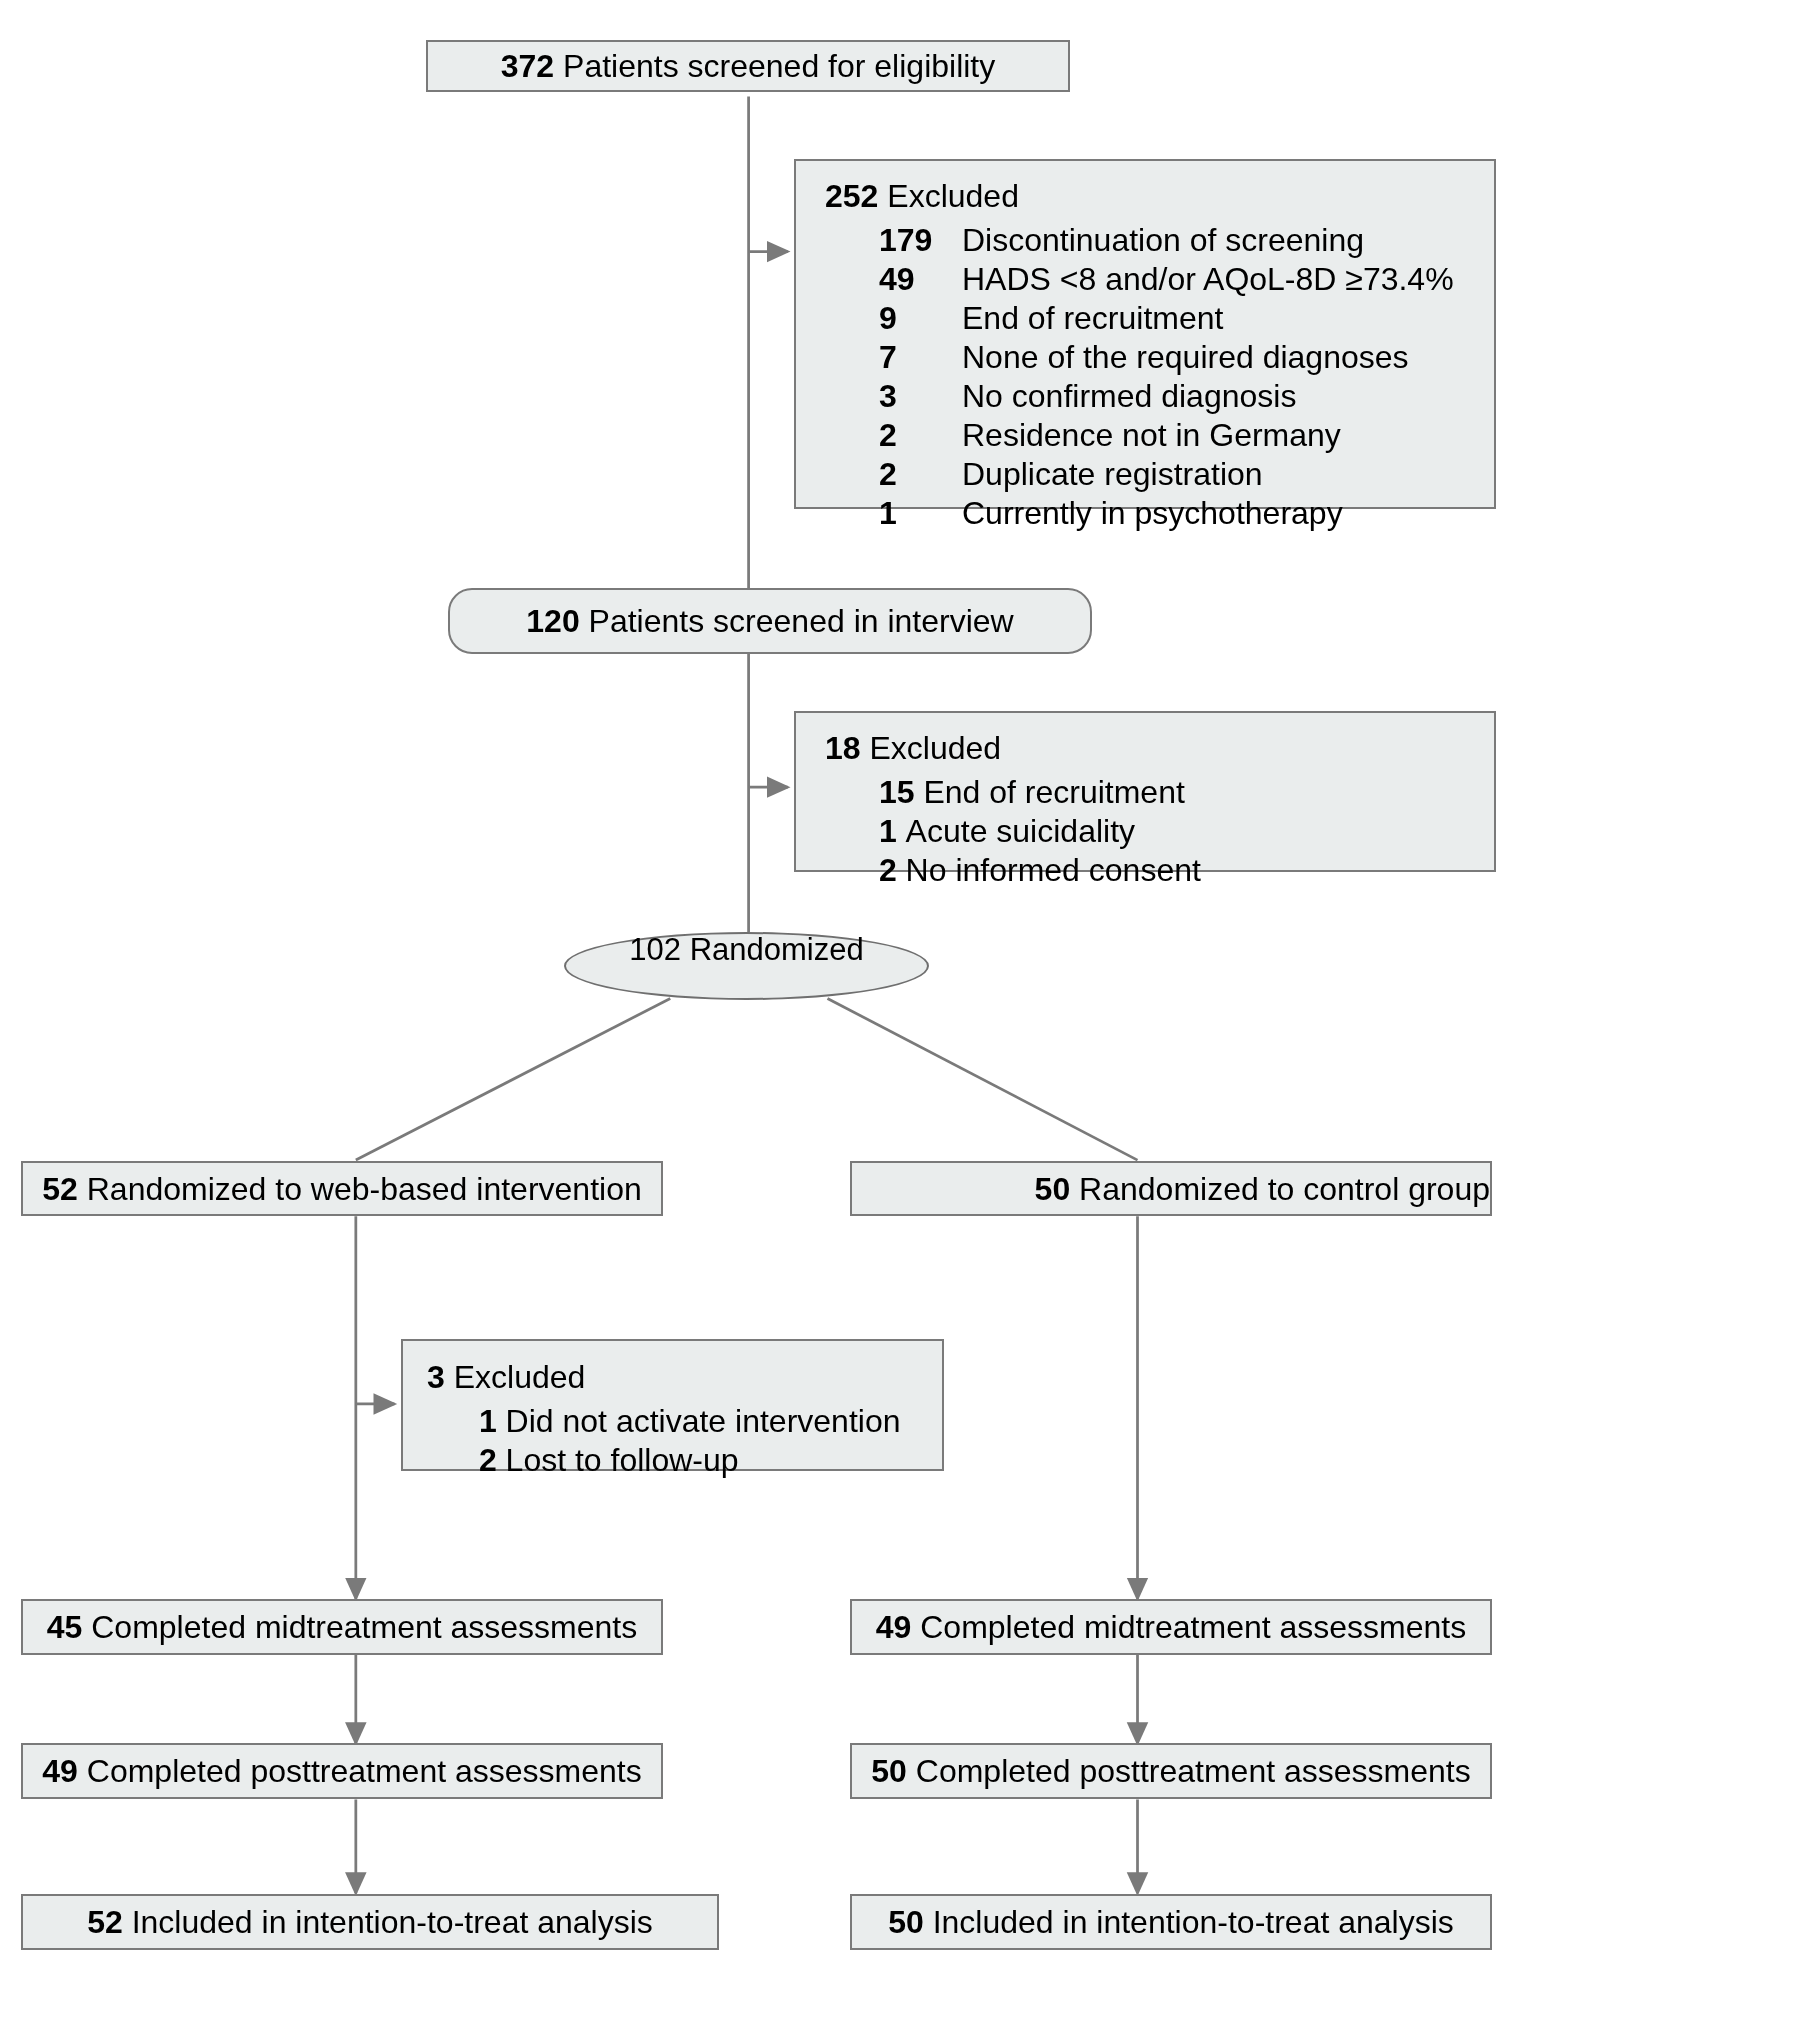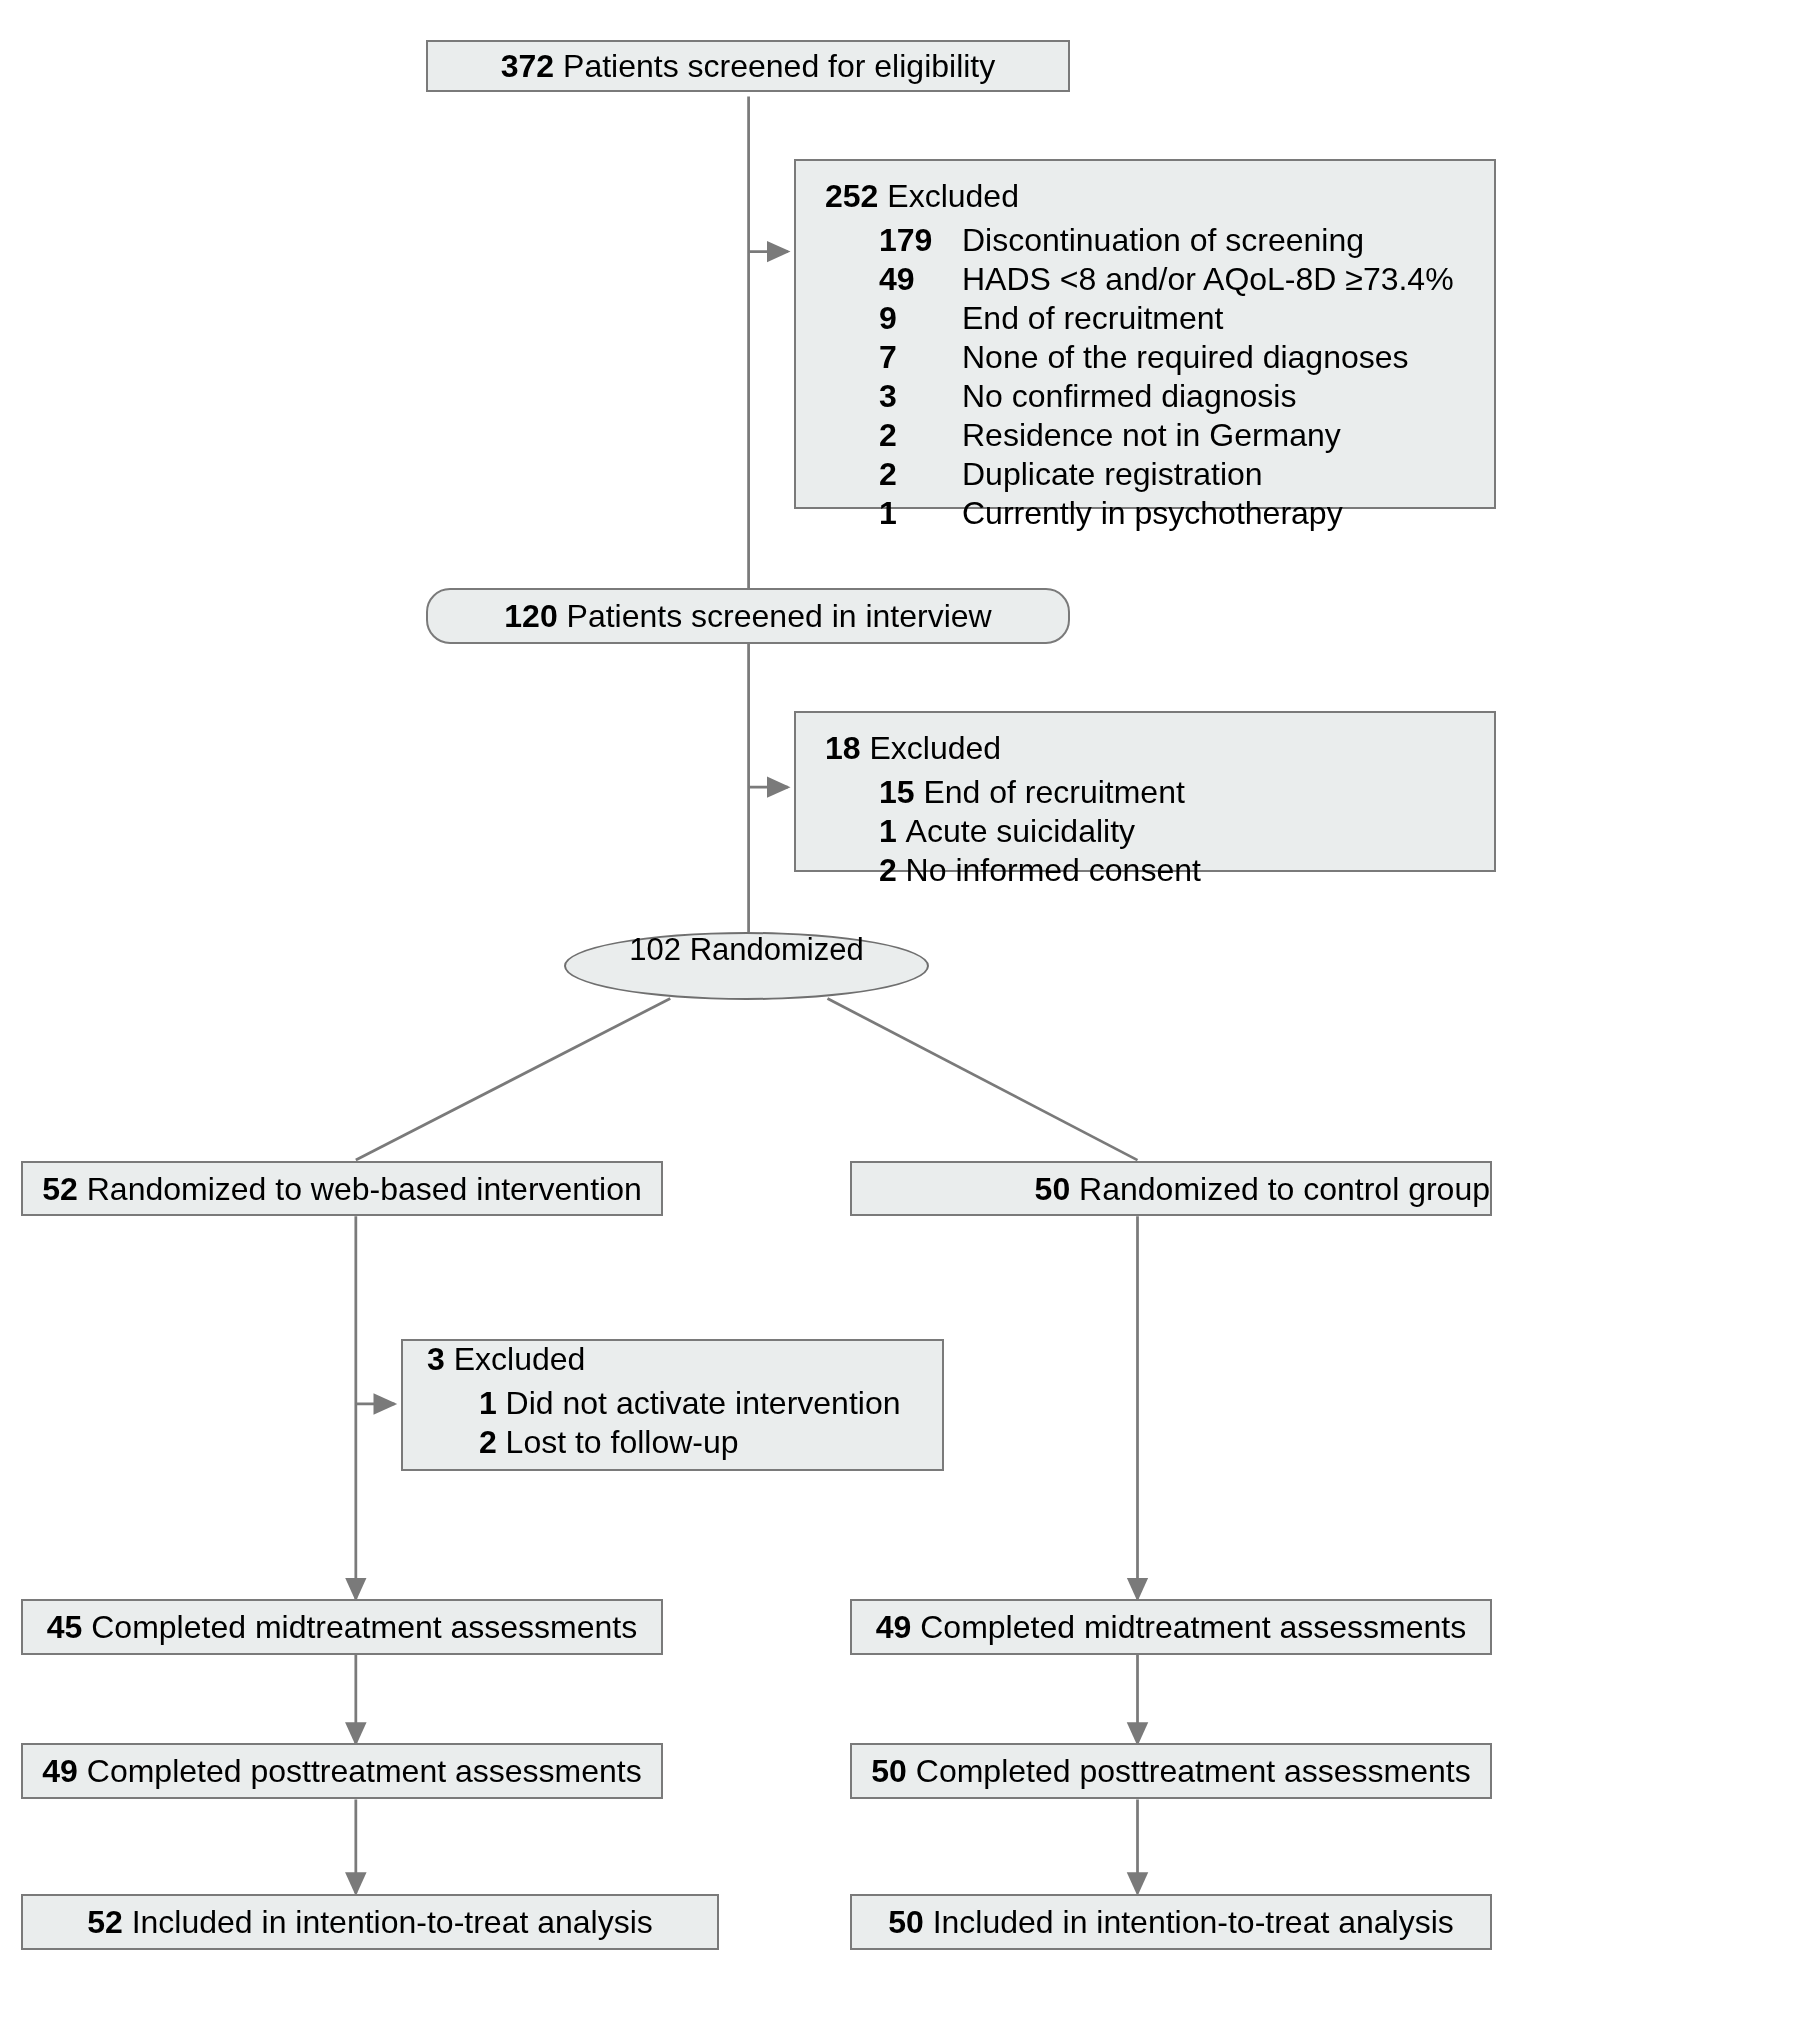--- a/index.html
+++ b/index.html
@@ -150,21 +150,21 @@
         <span class="n">2</span>
         <span>Duplicate registration</span>
       </div>
       <div class="row">
         <span class="n">1</span>
         <span>Currently in psychotherapy</span>
       </div>
     </div>
   </div>
 
-  <div class="node centered" style="left:426px;top:588px;width:644px;height:56px;border-radius:24px;">
+  <div class="node centered" style="left:448px;top:588px;width:644px;height:66px;border-radius:24px;">
     <div class="line">
       <span class="n">120</span> 
       <span>Patients screened in interview</span>
     </div>
   </div>
 
   <div class="excl tight" style="left:794px;top:711px;width:702px;height:161px;">
     <div class="head">
       <span class="n">18</span> 
       <span>Excluded</span>
@@ -199,21 +199,21 @@
     </div>
   </div>
 
   <div class="node centered" style="left:850px;top:1161px;width:642px;height:55px;justify-content:flex-end;">
     <div class="line">
       <span class="n">50</span> 
       <span>Randomized to control group</span>
     </div>
   </div>
 
-  <div class="excl tight" style="left:401px;top:1339px;width:543px;height:132px;padding-top:0;padding-left:24px;">
+  <div class="excl tight" style="left:401px;top:1339px;width:543px;height:132px;padding-top:18px;padding-left:24px;">
     <div class="head">
       <span class="n">3</span> 
       <span>Excluded</span>
     </div>
     <div class="rows" style="padding-left:52px;">
       <div class="row">
         <span class="n">1</span>
         <span>Did not activate intervention</span>
       </div>
       <div class="row">

